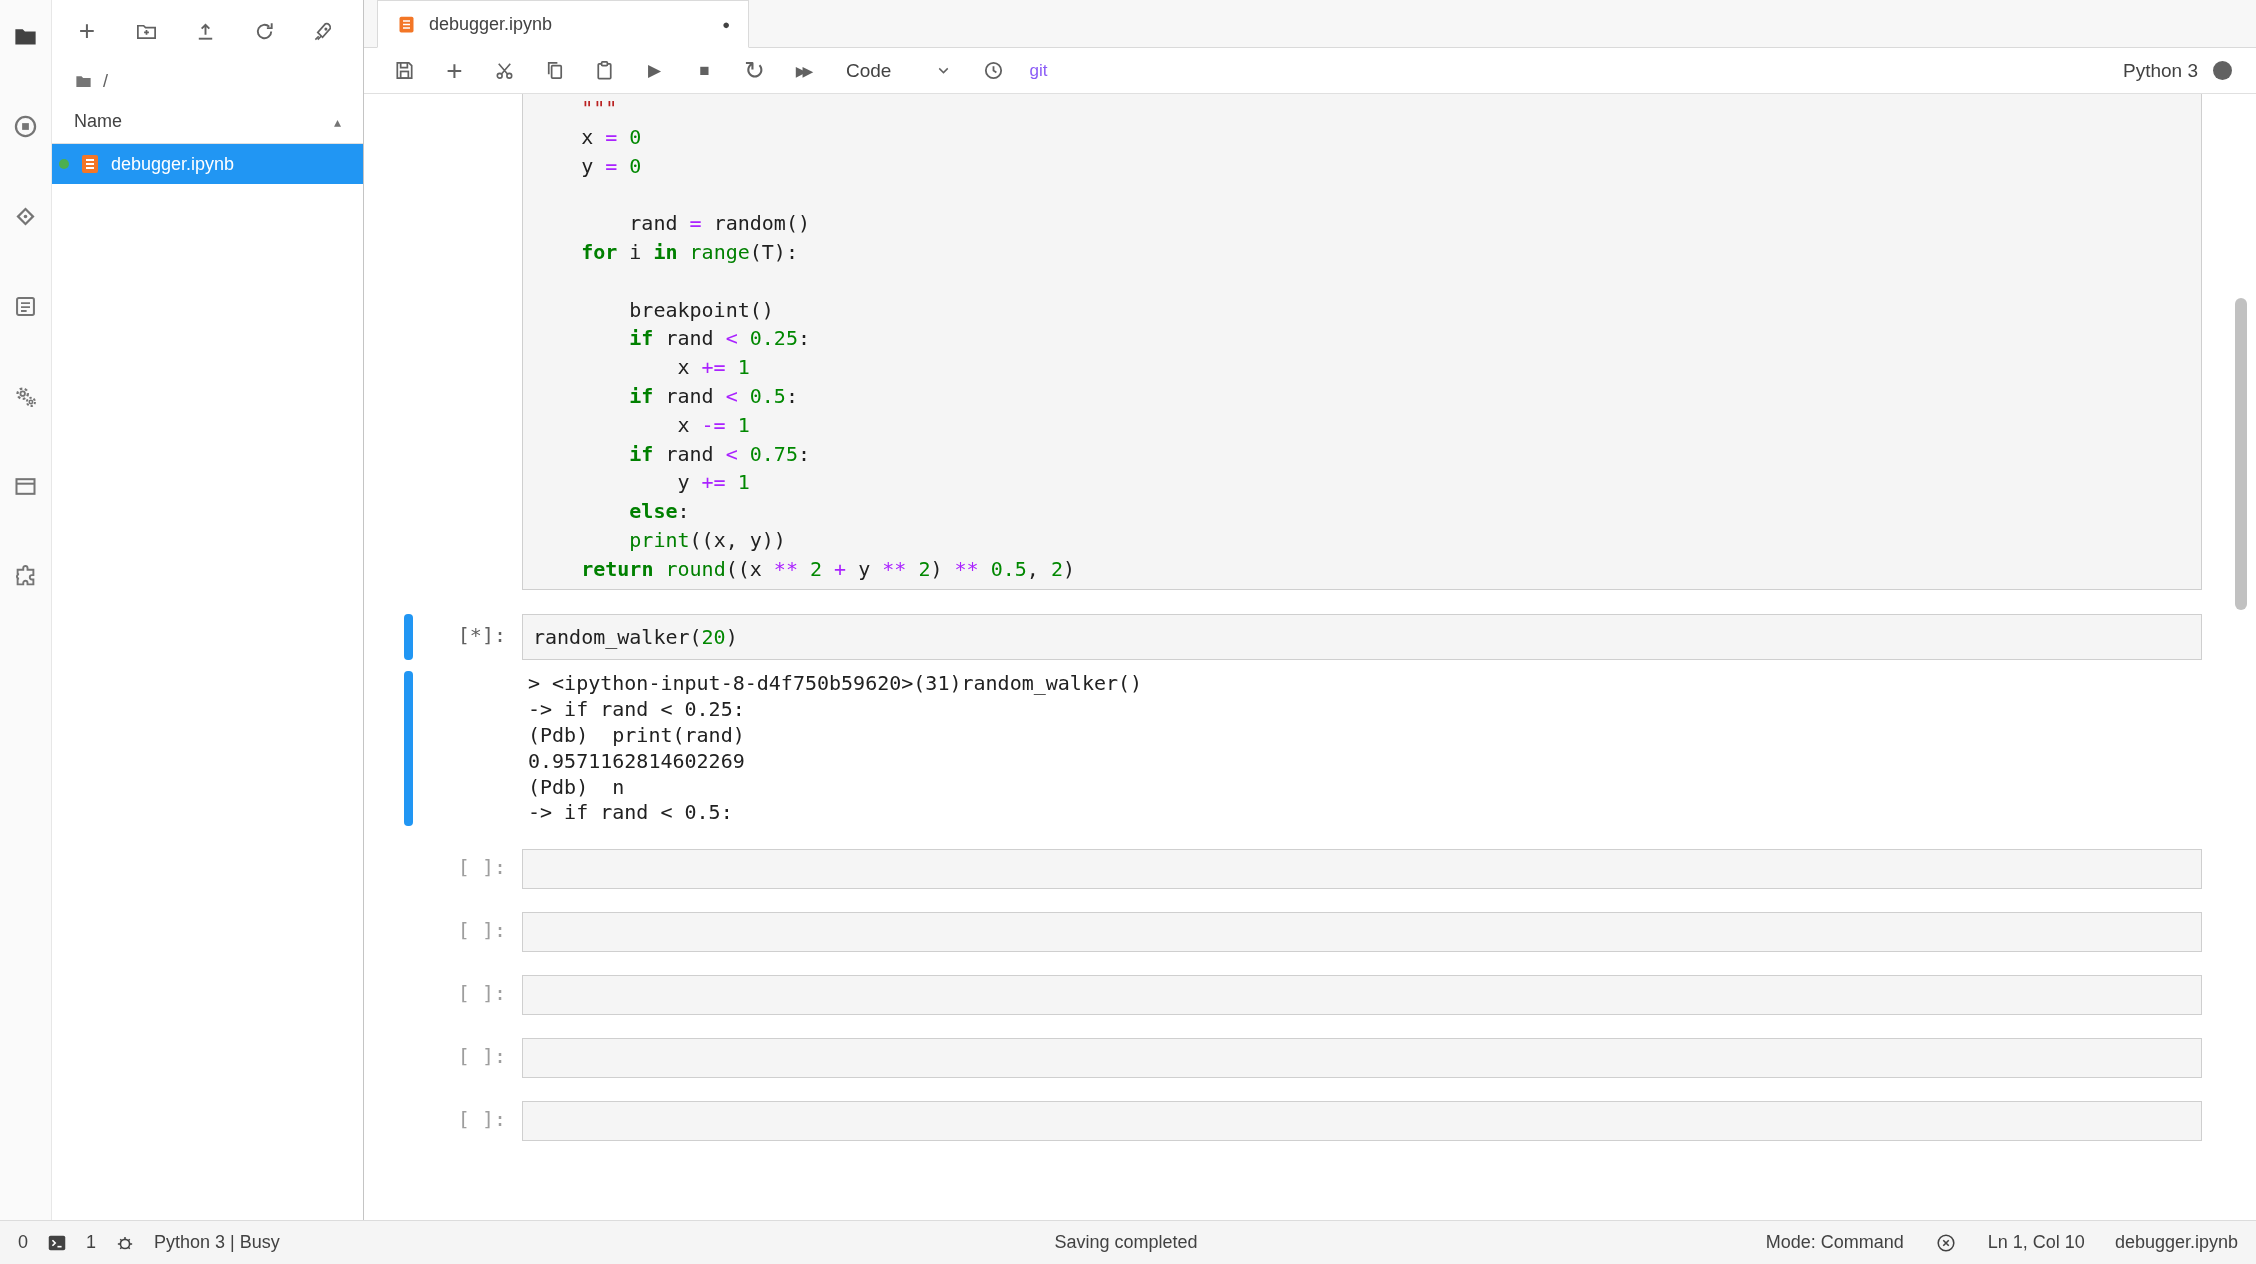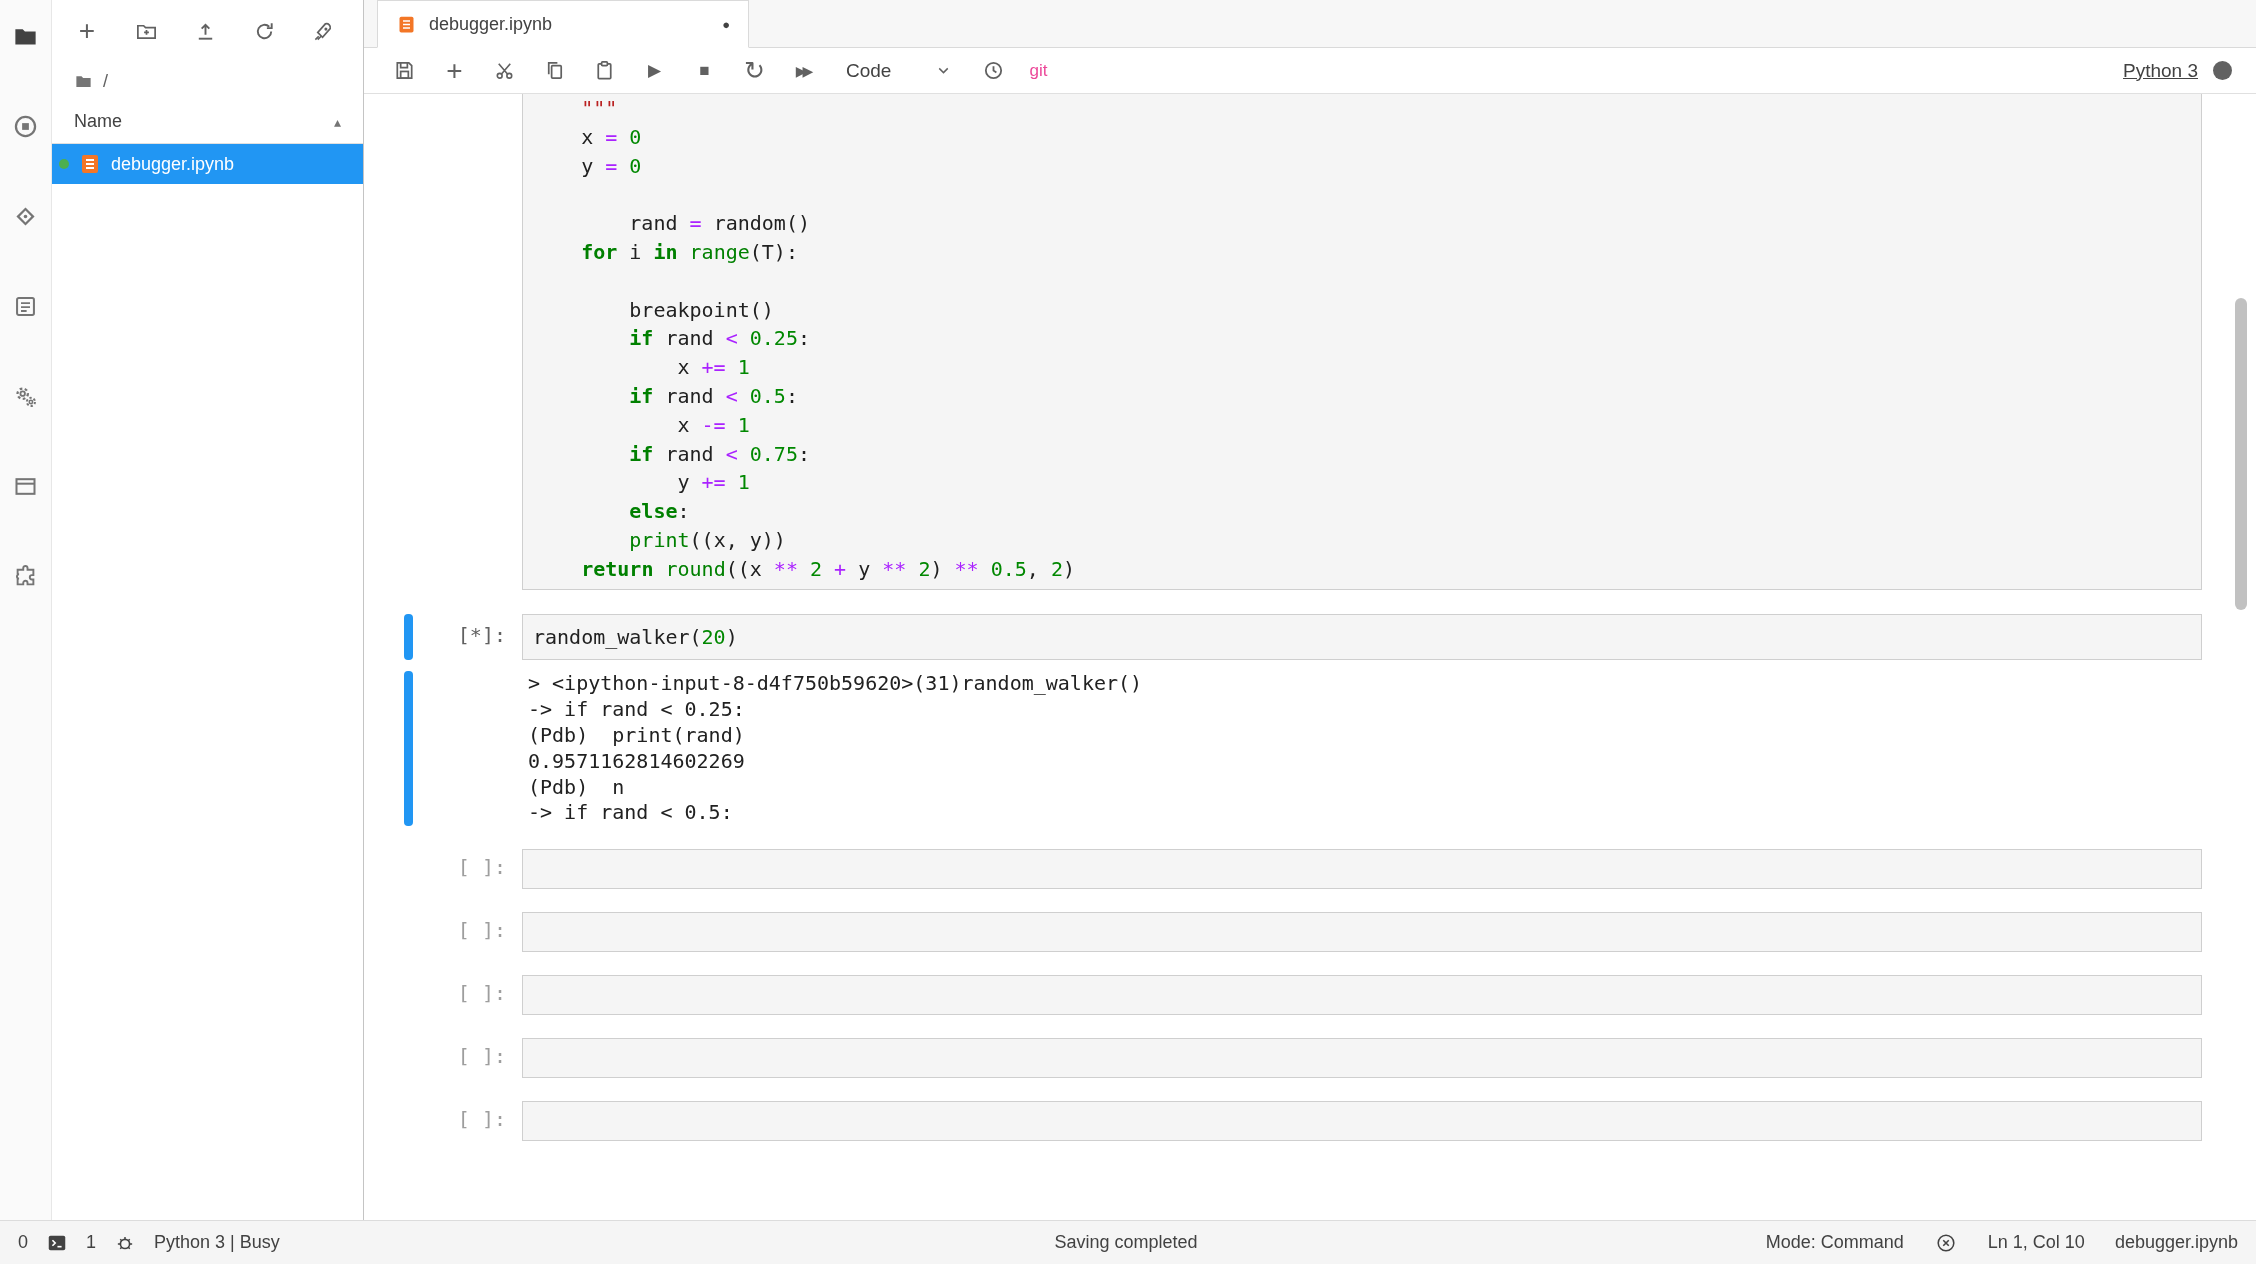--- a/index.html
+++ b/index.html
@@ -51,23 +51,23 @@
   .nb-toolbar { height: 46px; background: #fff; border-bottom: 1px solid #e0e0e0;
     display: flex; align-items: center; padding: 0 20px 0 24px; gap: 17px; }
   .tbtn { width: 33px; height: 33px; display: flex; align-items: center; justify-content: center;
     color: #616161; cursor: pointer; flex: none; }
   .tbtn svg { width: 23px; height: 23px; }
   .g-run { font-size: 17px; } .g-stop { font-size: 17px; } .g-restart { font-size: 25px; }
   .g-runall { font-size: 14px; letter-spacing: -4px; padding-right: 4px; }
   .cell-type { display: flex; align-items: center; gap: 44px; margin: 0 8px; cursor: pointer; justify-content: flex-end; }
   .cell-type-label { font-size: 19px; color: #424242; }
   .cell-type svg { width: 17px; height: 17px; color: #616161; }
-  .git-label { font-size: 17px; color: #ec4899; margin-left: 2px; }
+  .git-label { font-size: 17px; color: #8b5cf6; margin-left: 2px; }
   .tb-right { margin-left: auto; display: flex; align-items: center; gap: 15px; }
-  .kernel-name { font-size: 19px; color: #424242; cursor: pointer; text-decoration: underline; }
+  .kernel-name { font-size: 19px; color: #424242; cursor: pointer; }
   .kernel-dot { width: 19px; height: 19px; border-radius: 50%; background: #616161; margin-right: 4px; }
 
   
   .nb-content { height: 1126px; overflow: hidden; position: relative; background: #fff; }
   .cell { display: flex; align-items: stretch; padding-left: 40px; padding-right: 54px; }
   .collapser { width: 9px; border-radius: 4px; background: transparent; flex: none; cursor: pointer; }
   .collapser.on { background: var(--accent-blue); }
   .prompt { width: 109px; flex: none; text-align: right; padding-right: 16px;
     font-family: "DejaVu Sans Mono", monospace; font-size: 20px; color: #9e9e9e; }
   .prompt.busy { color: #616161; }

